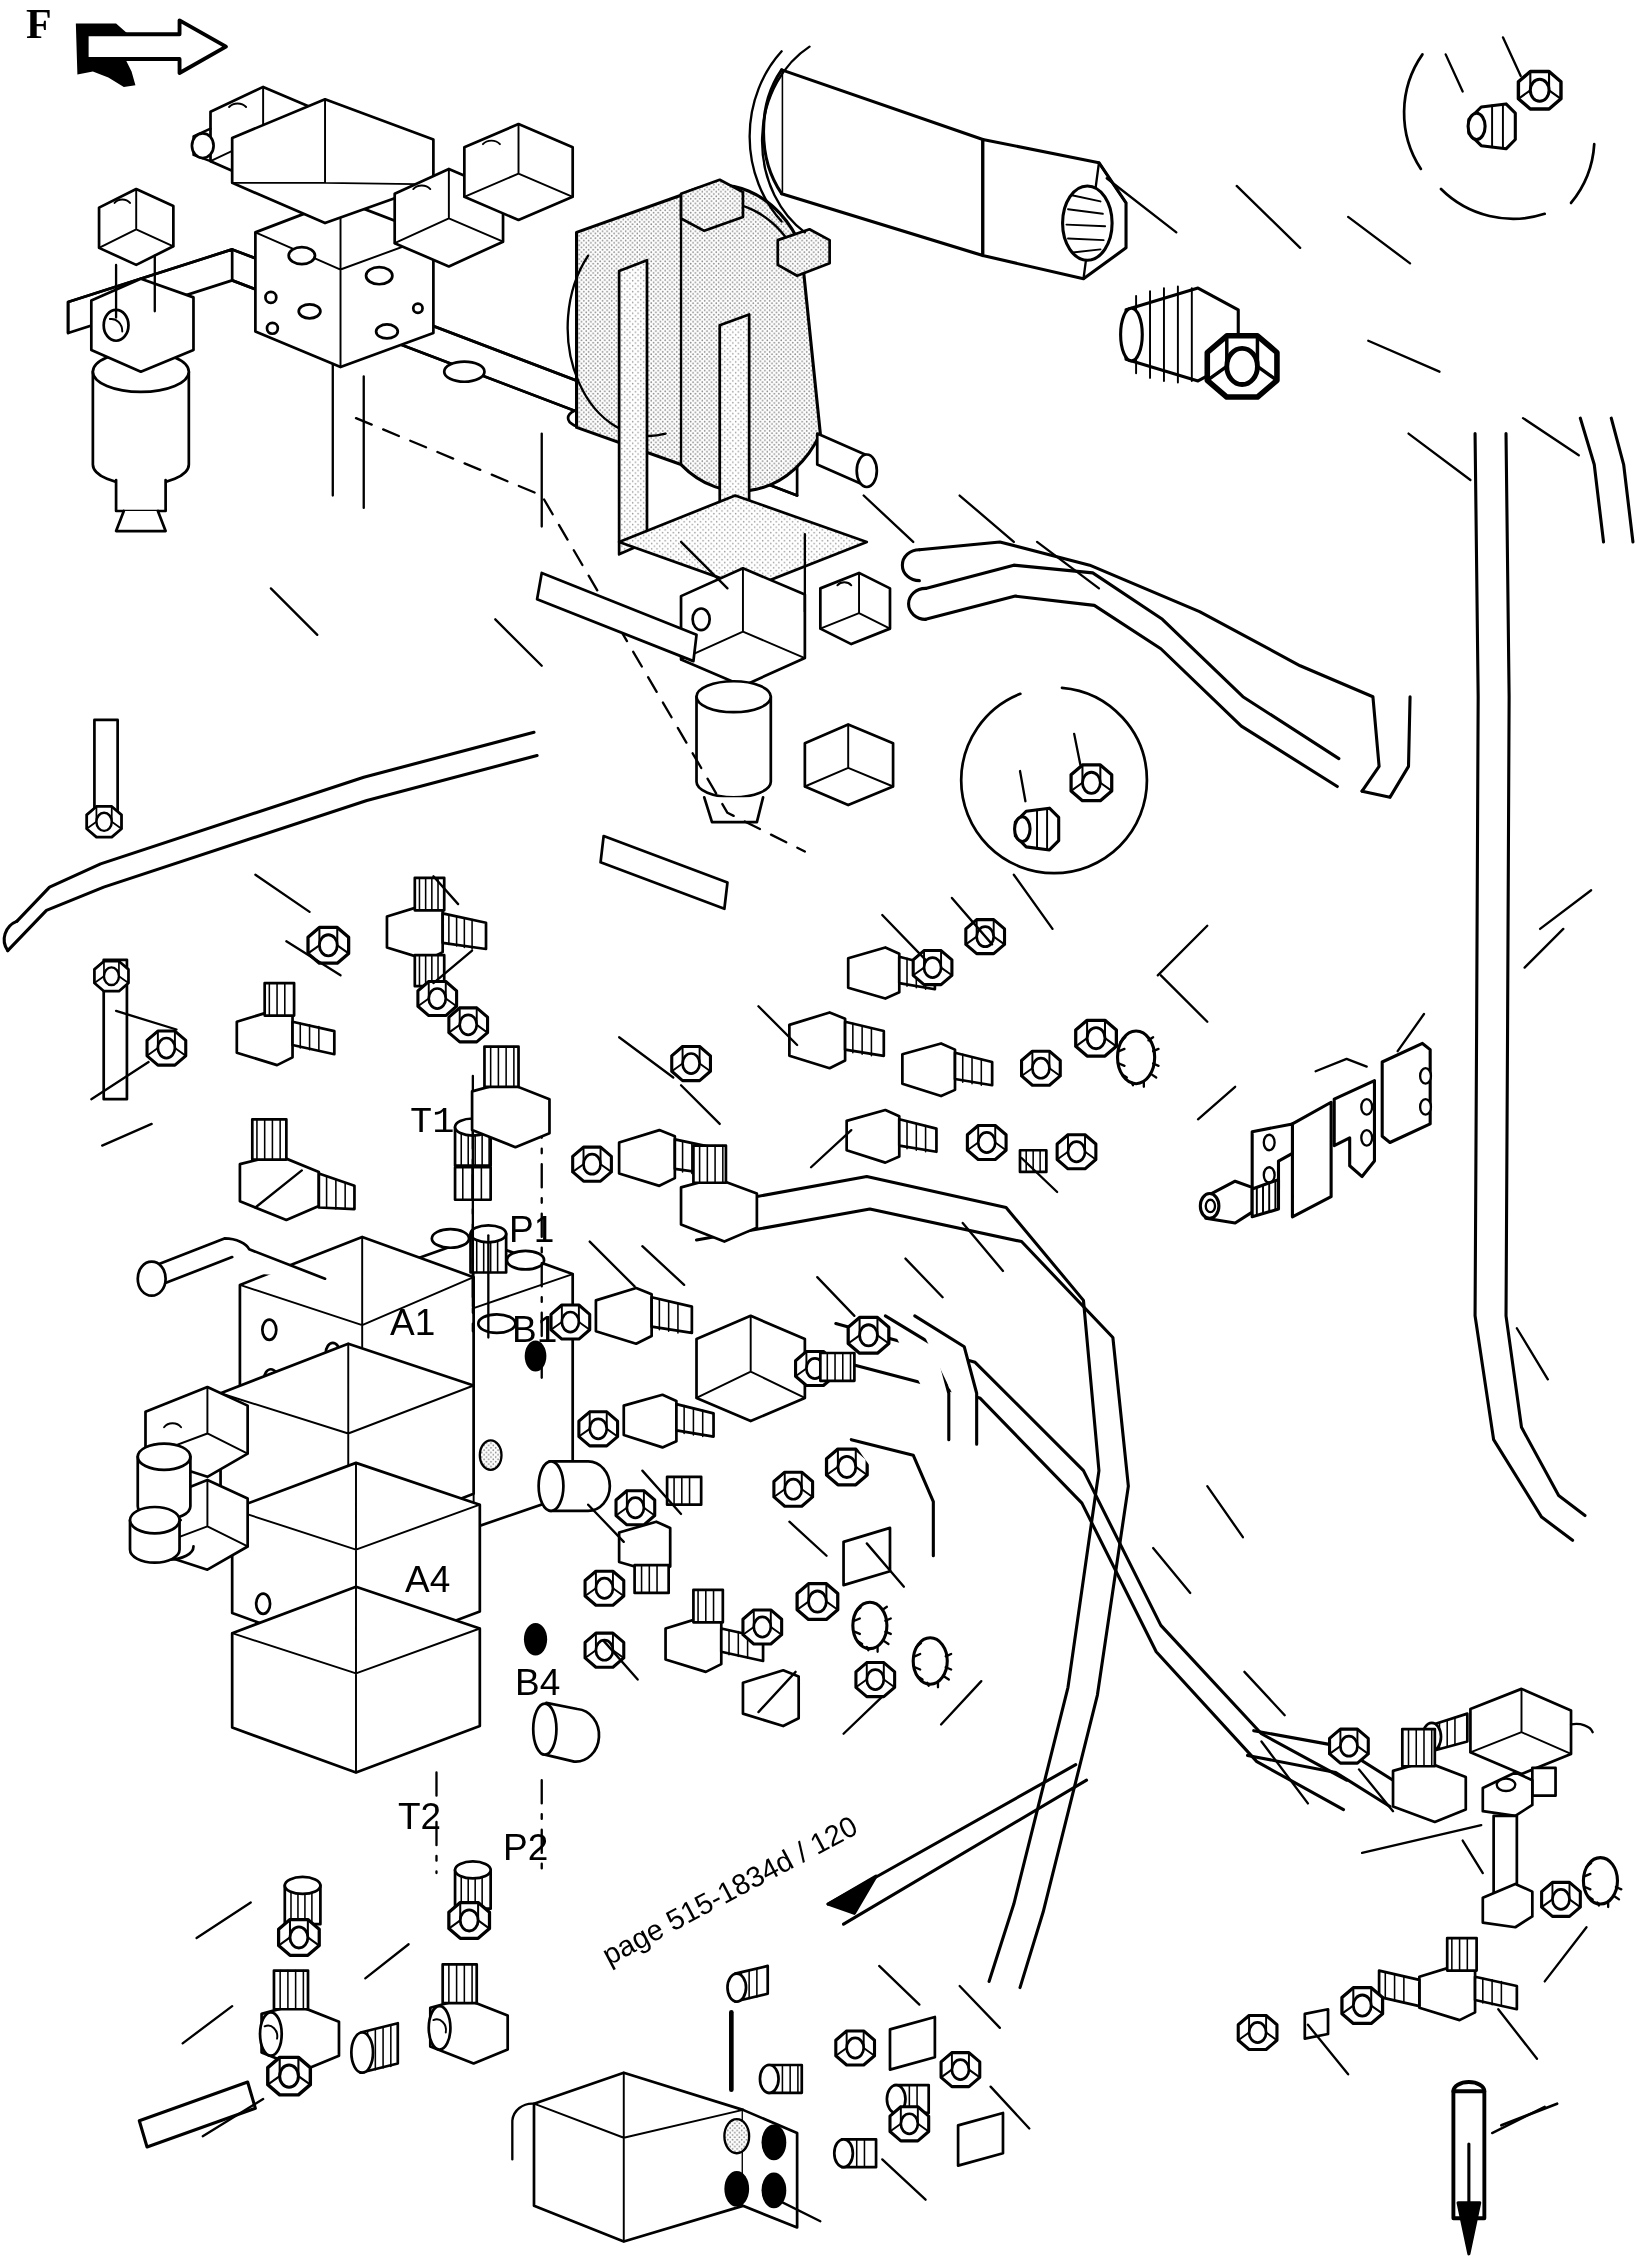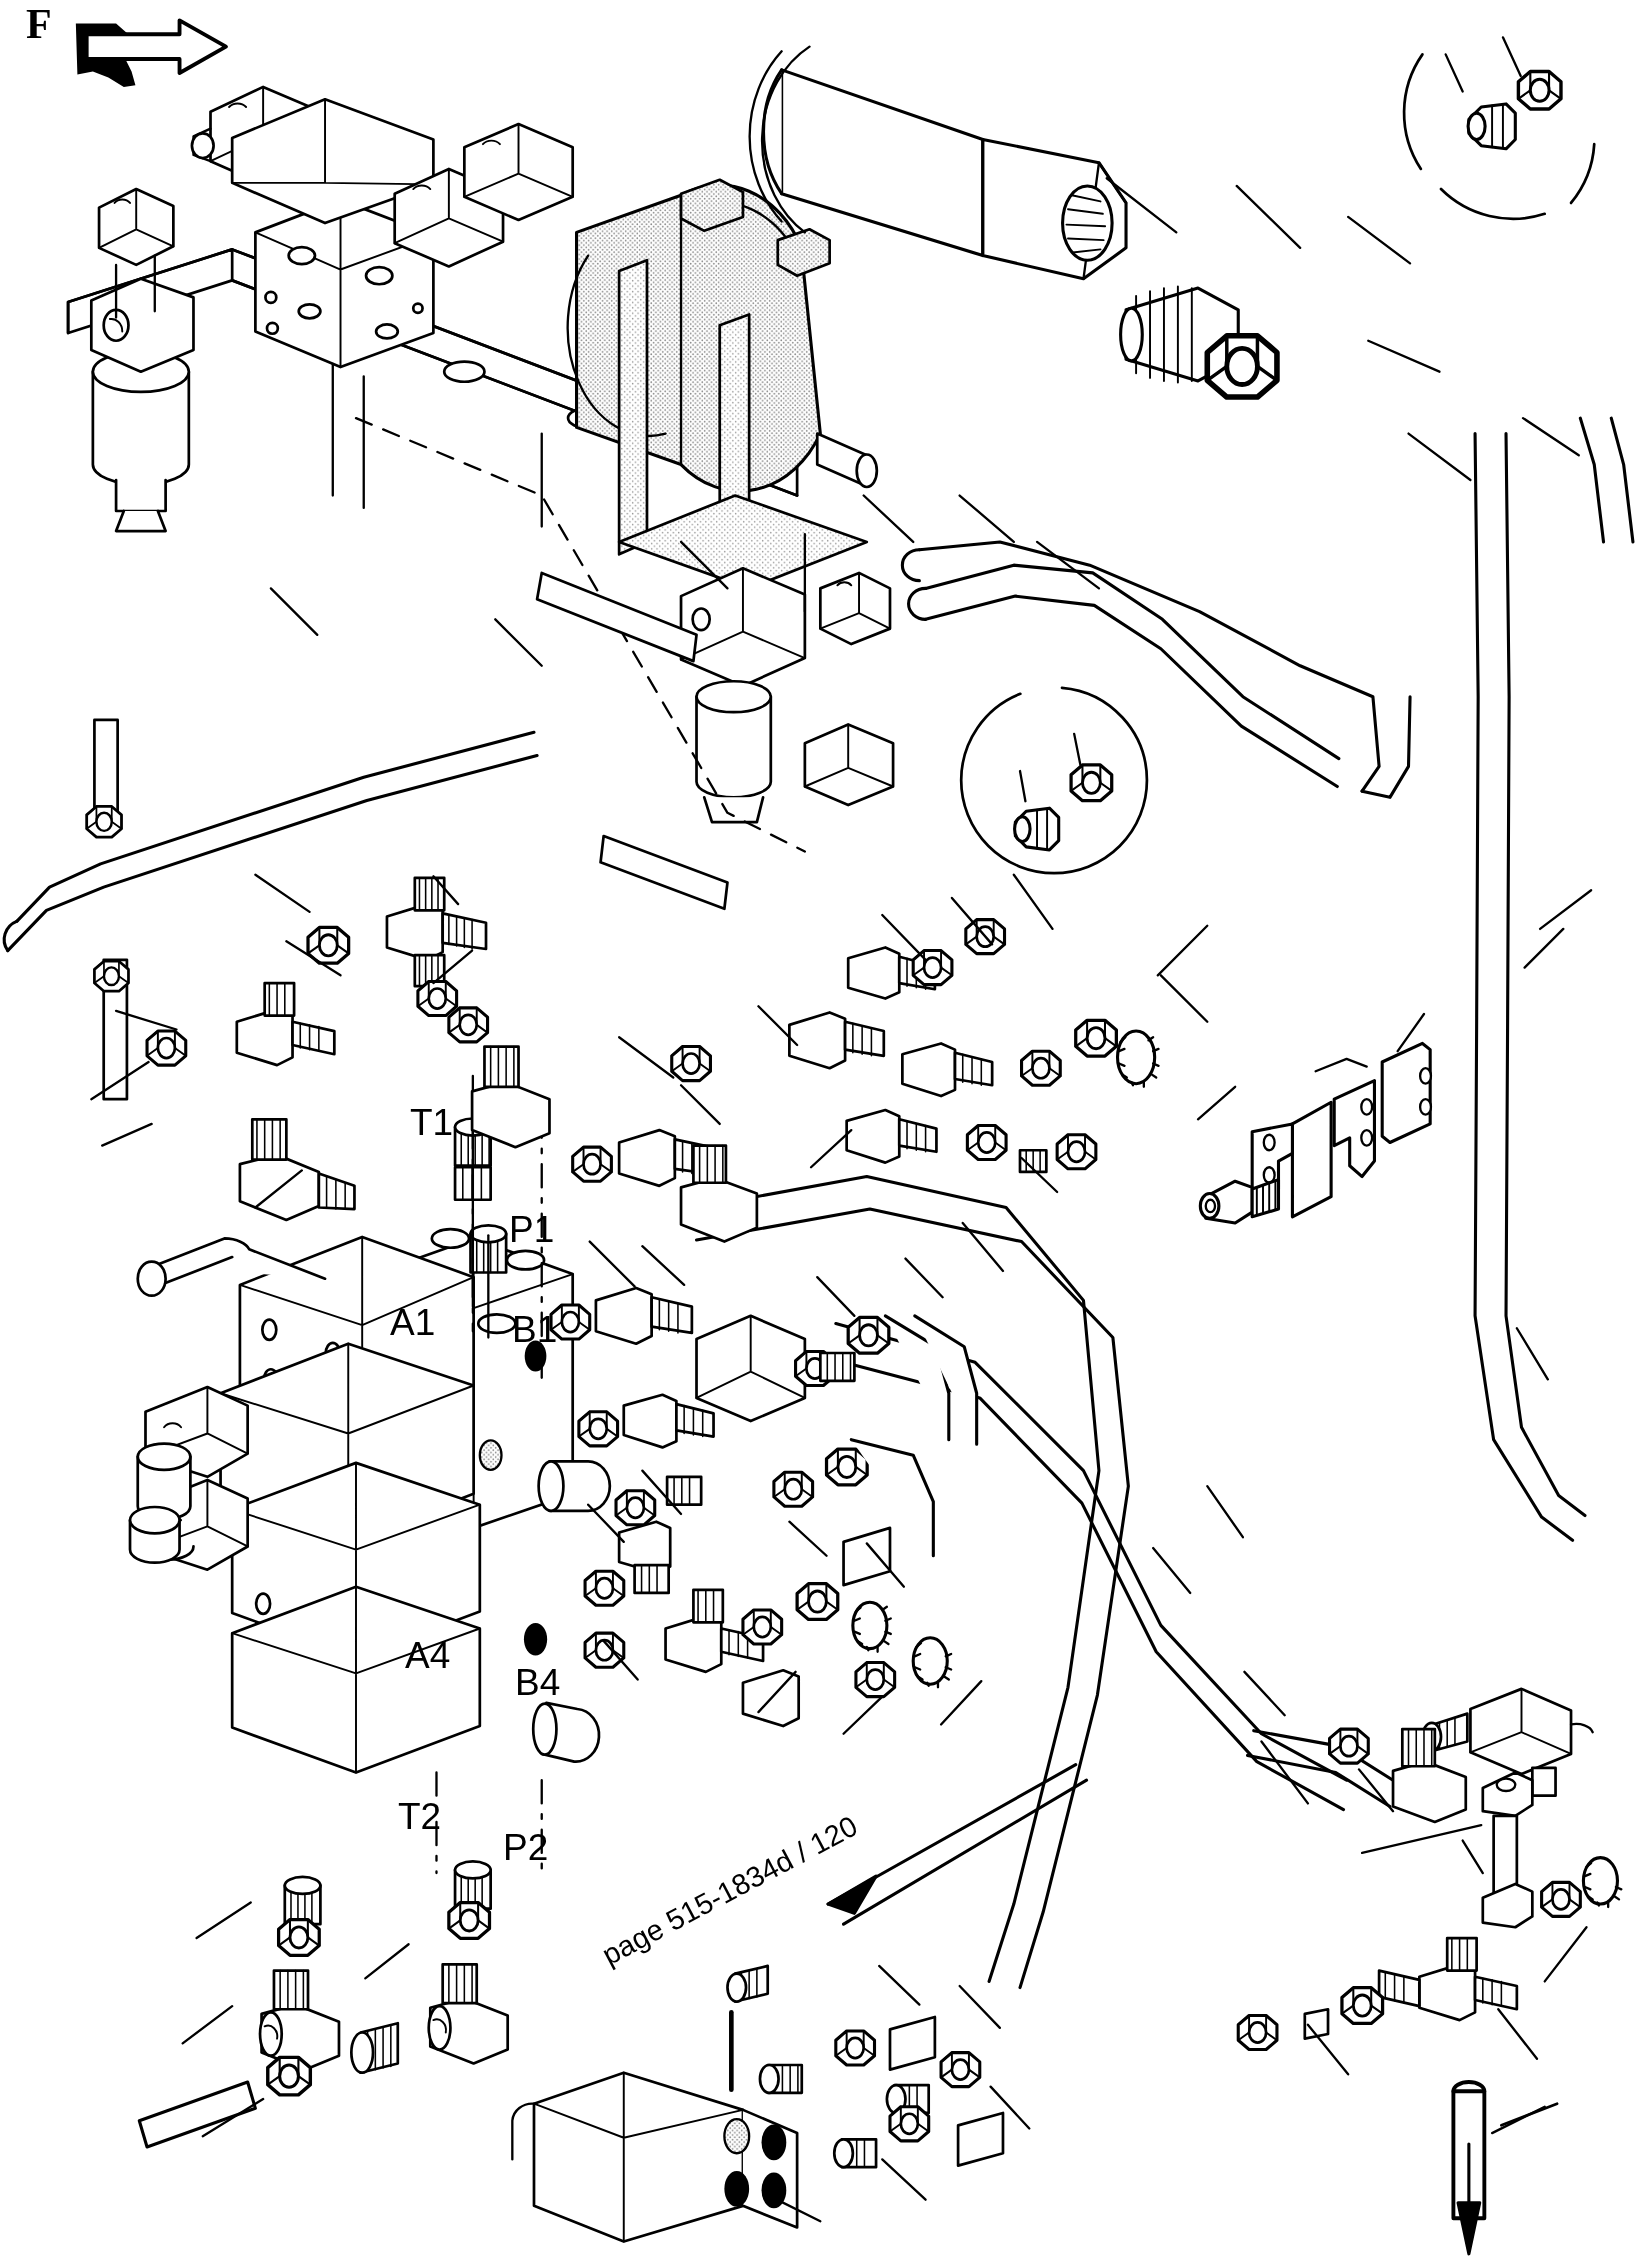--- a/index.html
+++ b/index.html
@@ -808,25 +808,25 @@
       <g stroke-width="4">
         <path d="M1898,2770 L1898,2862" stroke="#000"></path>
         <path d="M1884,2846 L1898,2912 L1912,2846 Z" fill="#000" stroke="#000"></path>
       </g>
 
     </g>
   </svg>
 
   <div class="lbl view-lbl" style="left:26px; top:1.5px;">F</div>
 
-  <div class="lbl port-lbl" style="left:410px; top:1103px;">T1</div>
+  <div class="lbl port-lbl" style="left:410px; top:1103px;font-family:Liberation Mono, monospace;">T1</div>
   <div class="lbl port-lbl" style="left:509px; top:1210px;">P1</div>
   <div class="lbl port-lbl" style="left:390px; top:1303px;">A1</div>
   <div class="lbl port-lbl" style="left:512px; top:1310px;">B1</div>
-  <div class="lbl port-lbl" style="left:405px; top:1636px;text-align:center;">A4</div>
+  <div class="lbl port-lbl" style="left:405px; top:1560px;text-align:center;">A4</div>
   <div class="lbl port-lbl" style="left:515px; top:1663px;text-align:right;">B4</div>
   <div class="lbl port-lbl" style="left:398px; top:1797px;text-align:center;">T2</div>
   <div class="lbl port-lbl" style="left:503px; top:1828px;">P2</div>
 
   <div class="lbl page-ref" style="left:612px; top:1940px; transform:rotate(-28deg);">page 515-1834d / 120</div>
 
   <div class="lbl pump-lbl" style="left:1274px; top:2177px; width:224px;">
     <div>pump no 5</div>
     
   </div>

